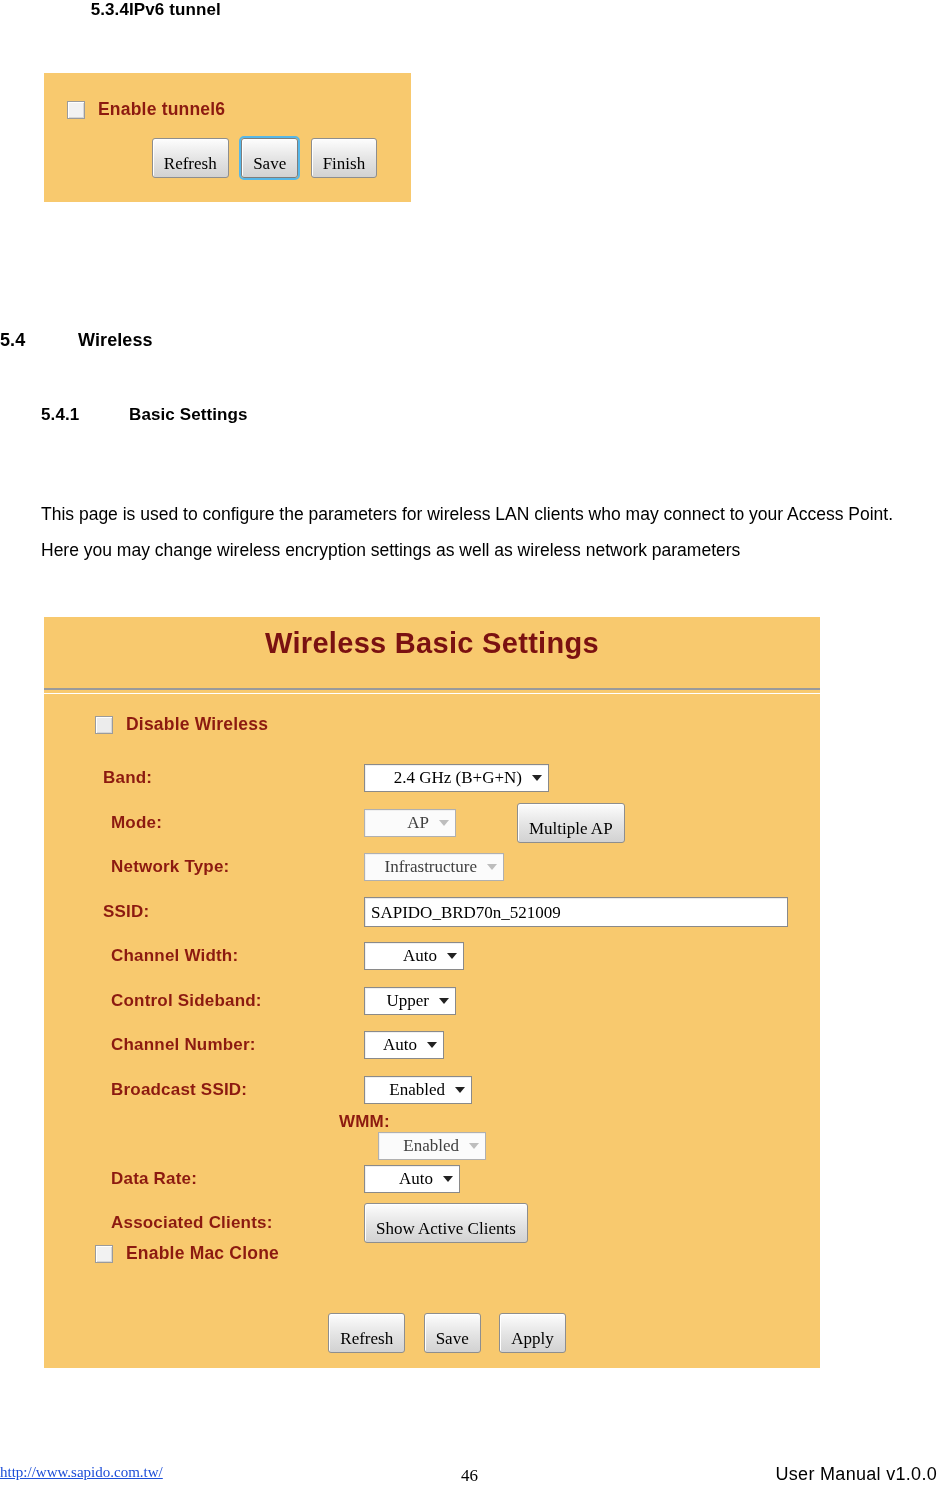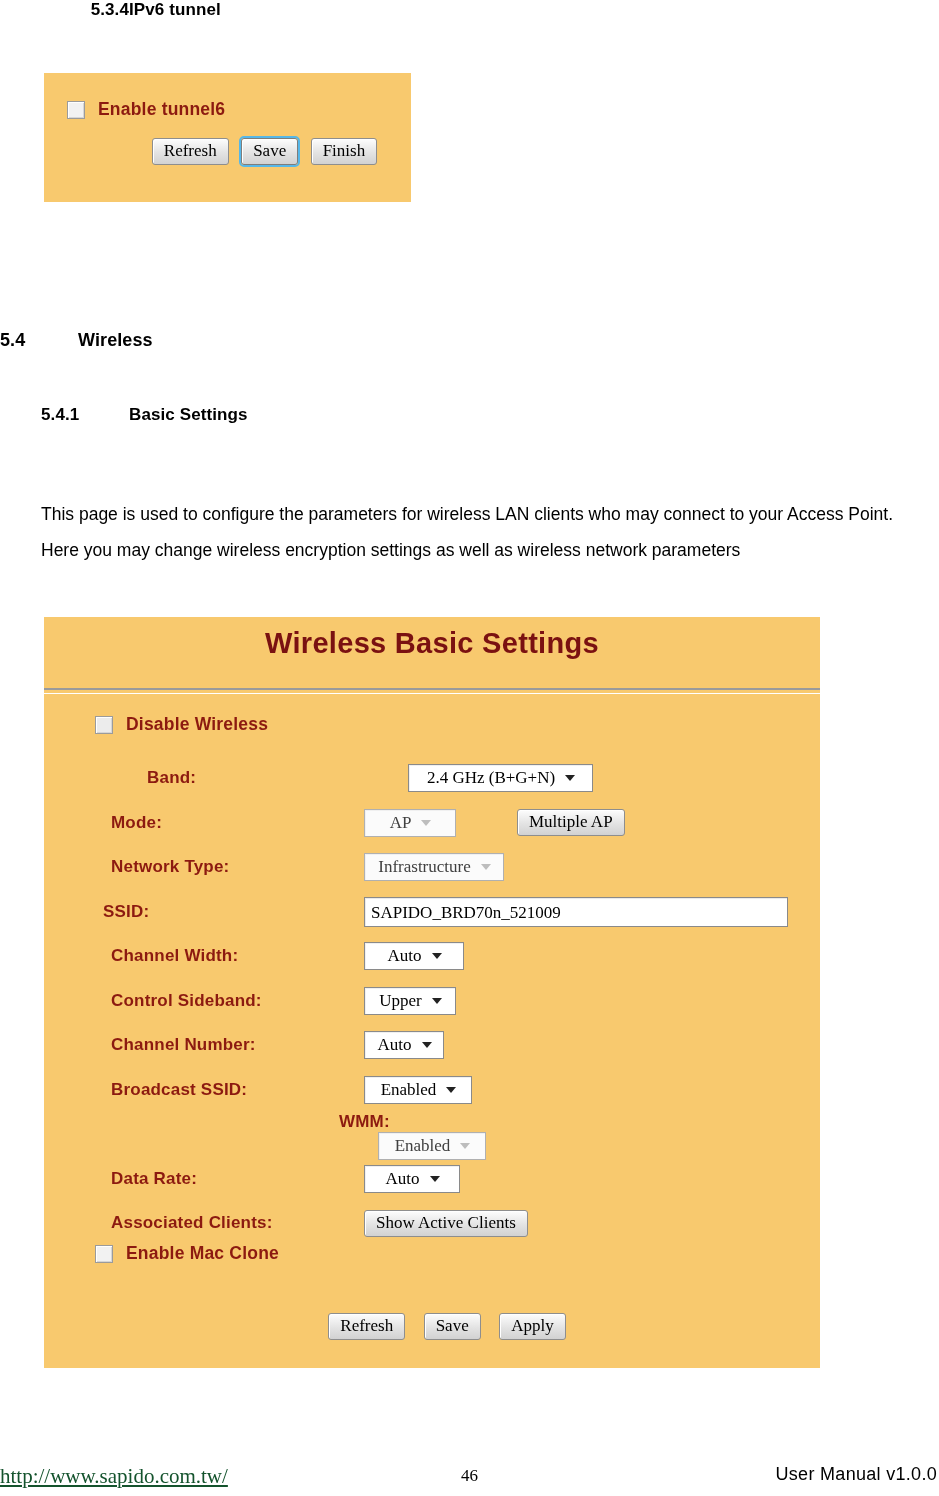--- a/index.html
+++ b/index.html
@@ -113,21 +113,21 @@
   
   .btn {
     display: inline-block;
     box-sizing: border-box;
     font-family: "Liberation Serif", serif;
     font-size: 17px;
     color: #000;
     background: linear-gradient(#fdfdfd, #e3e3e3 55%, #d2d2d2);
     border: 1px solid #8e8e8e;
     border-radius: 3px;
-    padding: 2px 11px 3px;
+    padding: 15px 11px 3px;
     line-height: 20px;
     box-shadow: inset 1px 1px 0 #ffffff;
     white-space: nowrap;
   }
   .btn.focused {
     outline: 2px solid #56B7E8;
     outline-offset: 0px;
     border-color: #7d7d7d;
   }
 
@@ -171,21 +171,21 @@
     letter-spacing: .2px;
     white-space: nowrap;
   }
   .field-label.indent { padding-left: 59px; }
   .field-ctl { display: flex; align-items: center; }
 
   
   .sel {
     display: inline-flex;
     align-items: center;
-    justify-content: center;
+    justify-content: flex-end;
     box-sizing: border-box;
     background: #ffffff;
     border: 1px solid #8a8a8a;
     box-shadow: inset 1px 1px 0 #f0f0f0;
     height: 28px;
     padding: 0 6px 0 7px;
     font-family: "Liberation Serif", serif;
     font-size: 17px;
     color: #000;
     white-space: nowrap;
@@ -239,22 +239,22 @@
     left: 0;
     top: 1462px;
     width: 939px;
     height: 34px;
   }
   #footer-link {
     position: absolute;
     left: 0px;
     top: 2px;
     font-family: "Liberation Serif", serif;
-    font-size: 21px;
-    color: #14532d;
+    font-size: 15px;
+    color: #1d4ed8;
     text-decoration: underline;
     white-space: nowrap;
   }
   #footer-page {
     position: absolute;
     left: 0; width: 939px;
     top: 4px;
     text-align: center;
     font-family: "Liberation Serif", serif;
     font-size: 17px;
@@ -303,21 +303,21 @@
   <div class="panel-title">Wireless Basic Settings</div>
   <div class="panel-divider"></div>
 
   <div class="form-area" id="wireless-form">
     <div class="check-row" id="disable-wireless-row">
       <span class="chk dim"></span>
       <span class="check-label">Disable Wireless</span>
     </div>
 
     <div id="field-rows">
-        <div class="field-row" style="top: 51px; padding-left: 44px;">
+        <div class="field-row" style="top: 51px;">
           <div class="field-label indent">Band:</div>
           <div class="field-ctl">
             <div class="sel" style="width: 185px;">
               <span>2.4 GHz (B+G+N)</span>
               <span class="caret"></span>
             </div>
           </div>
         </div>
         <div class="field-row" style="top: 95.5px;">
           <div class="field-label">Mode:</div>

